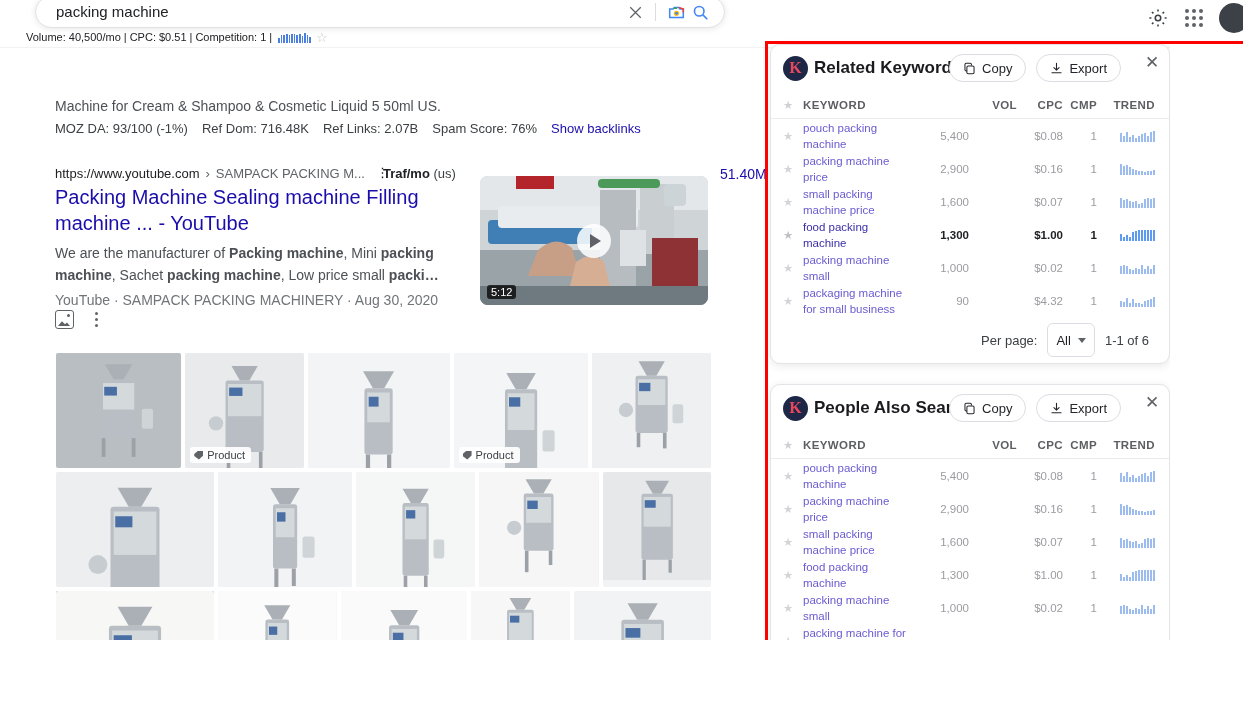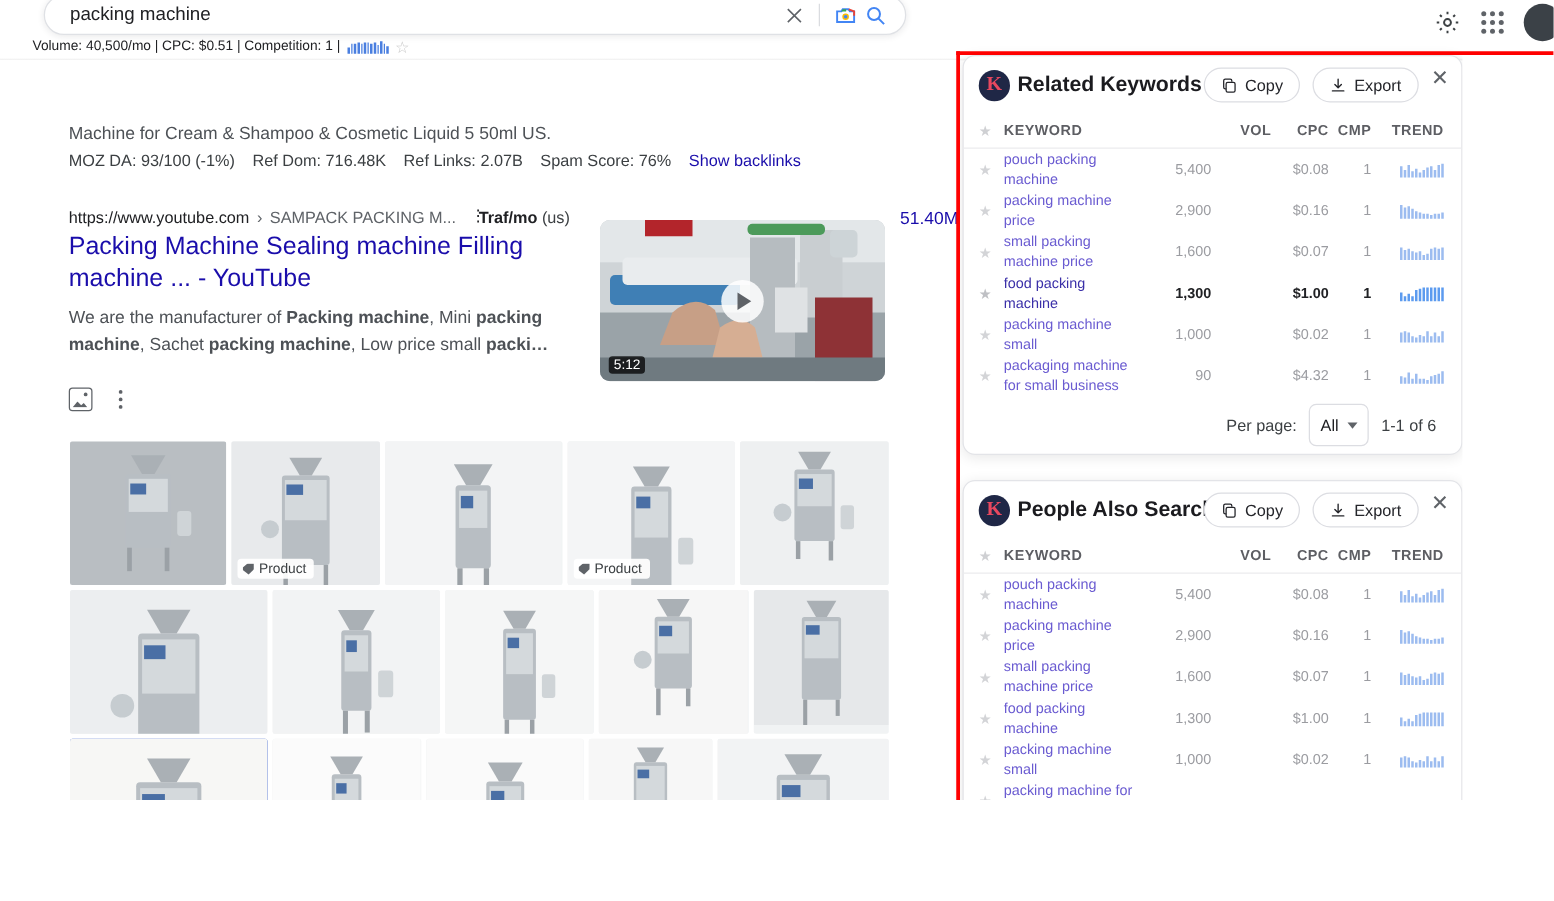--- a/index.html
+++ b/index.html
@@ -106,21 +106,21 @@
 
   .panel { width:400px; background:#fff; border:1px solid #e3e4e8; border-radius:10px;
            box-shadow:0 2px 10px rgba(0,0,0,.09); position:relative; }
   .panel + .panel { margin-top:20px; }
 
   .p-head { display:flex; align-items:center; height:46px; padding:0 10px 0 12px; position:relative; }
   .klogo { width:25px; height:25px; border-radius:50%; background:#1f2746;
      display:flex; align-items:center; justify-content:center; color:#e8485f; font-size:16px; font-weight:bold;
      font-family:"Liberation Serif", serif; flex:none; }
   .p-title { font-size:17px; font-weight:bold; color:#1b1b1f; margin-left:6px; white-space:nowrap; }
-  .p-btns { position:absolute; right:34px; top:9px; display:flex; gap:10px; }
+  .p-btns { position:absolute; right:48px; top:9px; display:flex; gap:10px; }
   .pbtn { height:28px; padding:0 13px; border:1px solid #dcdde2; border-radius:16px; background:#fff;
     display:flex; align-items:center; gap:6px; font-size:13px; color:#25262b; cursor:pointer; white-space:nowrap; }
   .p-close { position:absolute; right:8px; top:10px; width:18px; height:18px; color:#5f6368; font-size:17px;
     line-height:16px; text-align:center; cursor:pointer; }
 
   .tbl { width:100%; }
   .thead, .trow { display:flex; align-items:center; padding:0 14px 0 12px; }
   .thead { height:28px; border-bottom:1px solid #ececee; }
   .thead > div, .trow > div { font-size:11.5px; }
   .th-star { width:20px; color:#cfd0d3; font-size:13px; }
@@ -256,20 +256,21 @@
         <span class="path">›</span>
         <span class="path">SAMPACK PACKING M...</span>
         <span class="traf">
           <span>Traf/mo</span>
           <span class="unit">(us)</span>
         </span>
         <span class="traf-val">51.40M</span>
       </div>
       <div class="res-title">Packing Machine Sealing machine Filling machine ... - YouTube</div>
       <div class="res-desc" id="res-desc"><span>We are the manufacturer of </span><b>Packing machine</b><span>, Mini </span><b>packing machine</b><span>, Sachet </span><b>packing machine</b><span>, Low price small </span><b>packi…</b></div>
+      <div class="res-meta">YouTube · SAMPACK PACKING MACHINERY · Aug 30, 2020</div>
 
       <div class="thumb">
         <svg class="mach" viewBox="0 0 228 129" preserveAspectRatio="none">
           <rect width="228" height="129" fill="#d3d8da"></rect>
           <rect x="0" y="0" width="228" height="34" fill="#e3e7e9"></rect>
           <rect x="0" y="34" width="228" height="40" fill="#cfd4d7"></rect>
           <rect x="0" y="74" width="228" height="55" fill="#9aa3a8"></rect>
           <rect x="8" y="44" width="104" height="24" rx="4" fill="#3f7fb5"></rect>
           <rect x="18" y="30" width="140" height="22" rx="4" fill="#e9ecee"></rect>
           <rect x="120" y="14" width="36" height="96" fill="#b6bcc0"></rect>

